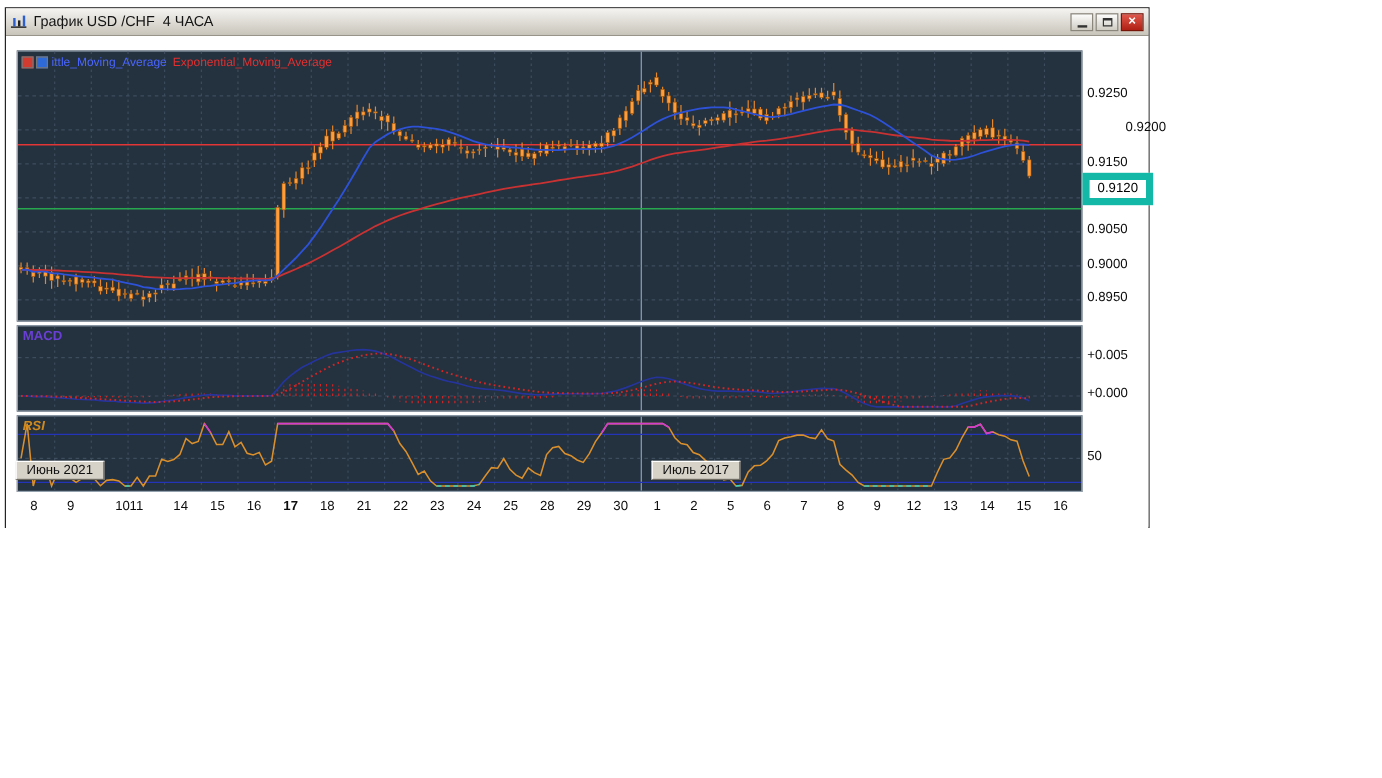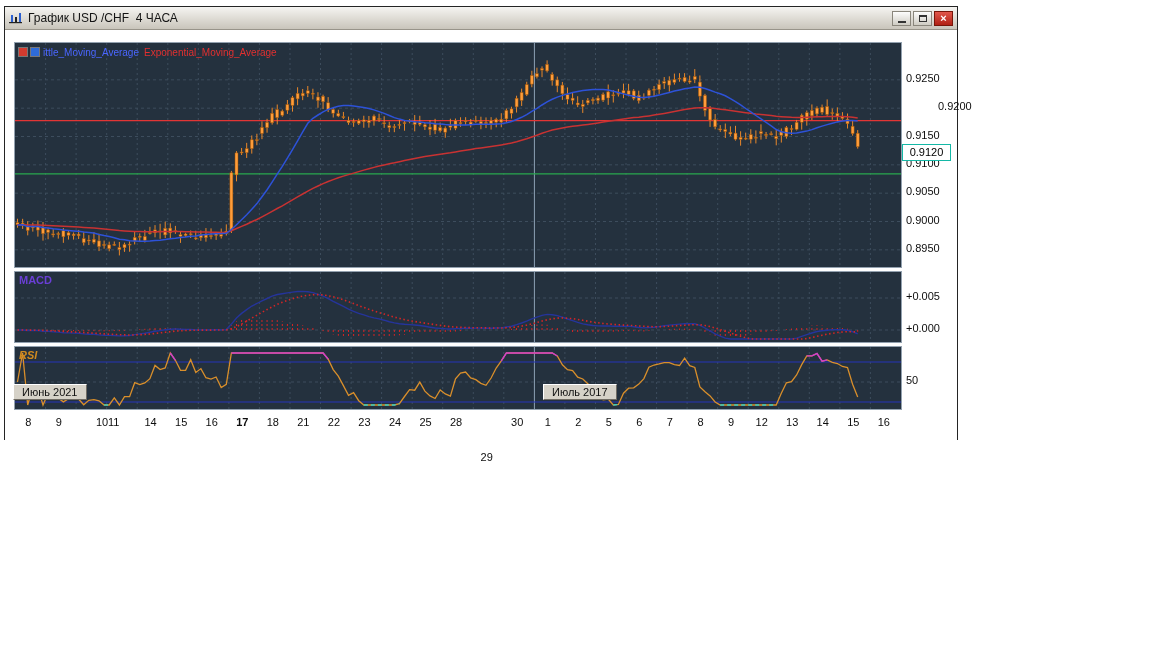--- a/index.html
+++ b/index.html
@@ -25,21 +25,21 @@
   .chip{width:10px;height:10px;border:1px solid #777;margin-right:2px;box-sizing:border-box;}
   .lg-ma{color:#4a66ff;margin-left:1px;}
   .lg-ema{color:#e23030;margin-left:5px;}
   .pane-label{position:absolute;left:4px;top:2px;font-size:11px;font-weight:bold;}
   .badge{position:absolute;background:#d6d2c8;border-top:1px solid #ffffff;border-left:1px solid #ffffff;
          border-right:1px solid #6f6b63;border-bottom:1px solid #6f6b63;font-size:11px;color:#111;
          padding:1px 8px;z-index:6;}
   #yaxis,#xaxis{position:absolute;left:0;top:0;width:100%;height:100%;pointer-events:none;}
   .axis-label{position:absolute;font-size:11px;color:#0d0d0d;white-space:nowrap;}
   .price-box{position:absolute;left:897px;top:114px;width:47px;height:15px;background:#ffffff;
-             border:1px solid #14b8a6;font-size:11px;line-height:15px;text-align:center;z-index:5;}
+             border:6px solid #14b8a6;font-size:11px;line-height:15px;text-align:center;z-index:5;}
 </style>
 </head>
 <body>
 
 <div class="window">
   <div class="titlebar">
     <span class="app-icon">
       <svg width="14" height="12" viewBox="0 0 14 12">
         <rect x="0" y="10" width="13" height="1.2" fill="#222"></rect>
         <rect x="2" y="3" width="2" height="7" fill="#2b5fd0"></rect>
@@ -684,21 +684,21 @@
         <span class="axis-label" style="left: 170.034px; top: 386px;">15</span>
         <span class="axis-label" style="left: 200.586px; top: 386px;">16</span>
         <span class="axis-label" style="left: 231.138px; top: 386px; font-weight: bold;">17</span>
         <span class="axis-label" style="left: 261.69px; top: 386px;">18</span>
         <span class="axis-label" style="left: 292.241px; top: 386px;">21</span>
         <span class="axis-label" style="left: 322.793px; top: 386px;">22</span>
         <span class="axis-label" style="left: 353.345px; top: 386px;">23</span>
         <span class="axis-label" style="left: 383.897px; top: 386px;">24</span>
         <span class="axis-label" style="left: 414.448px; top: 386px;">25</span>
         <span class="axis-label" style="left: 445px; top: 386px;">28</span>
-        <span class="axis-label" style="left: 475.552px; top: 386px; margin-top: 35px;">29</span>
+        <span class="axis-label" style="left: 475.552px; top: 386px;">29</span>
         <span class="axis-label" style="left: 506.103px; top: 386px;">30</span>
         <span class="axis-label" style="left: 539.655px; top: 386px;">1</span>
         <span class="axis-label" style="left: 570.207px; top: 386px;">2</span>
         <span class="axis-label" style="left: 600.759px; top: 386px;">5</span>
         <span class="axis-label" style="left: 631.31px; top: 386px;">6</span>
         <span class="axis-label" style="left: 661.862px; top: 386px;">7</span>
         <span class="axis-label" style="left: 692.414px; top: 386px;">8</span>
         <span class="axis-label" style="left: 722.966px; top: 386px;">9</span>
         <span class="axis-label" style="left: 750.517px; top: 386px;">12</span>
         <span class="axis-label" style="left: 781.069px; top: 386px;">13</span>

